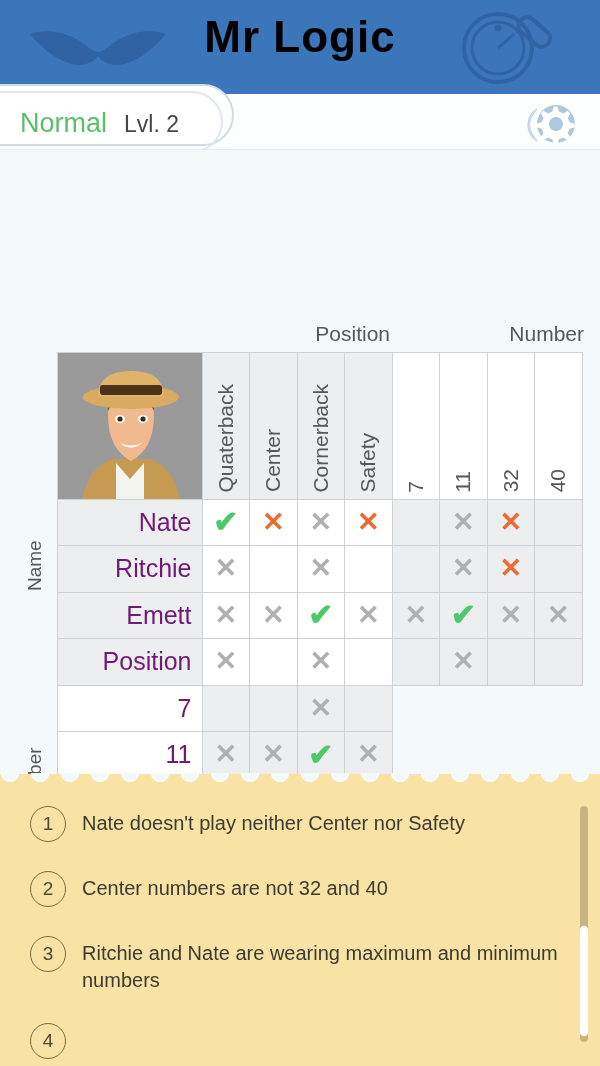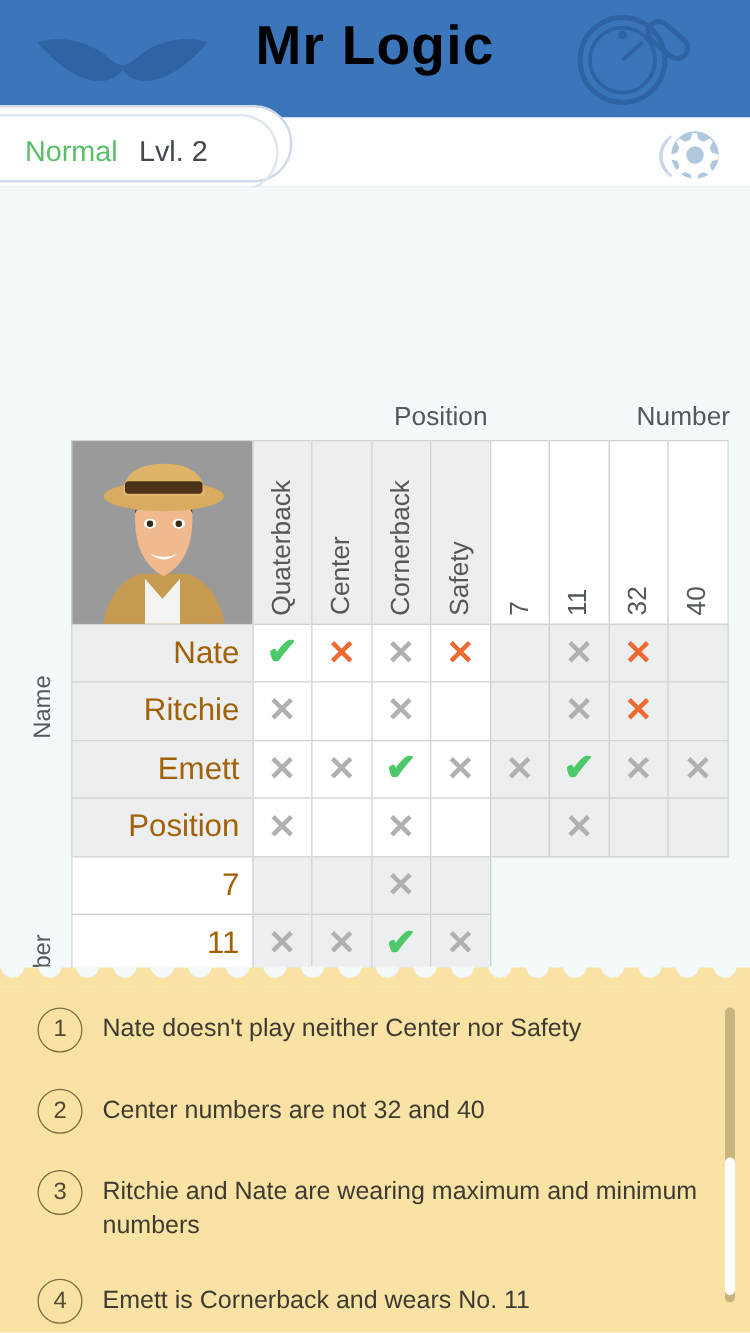--- a/index.html
+++ b/index.html
@@ -55,21 +55,21 @@
     width: 245px; height: 58px;
     border: 2px solid #dfe8f1;
     border-radius: 0 40px 40px 0;
     border-left: none;
   }
   .level-text {
     position: absolute; left: 20px; top: 14px;
     display: flex; align-items: baseline; gap: 17px;
     z-index: 3;
   }
-  .difficulty { font-size: 23px; color: #5bbf6a; }
+  .difficulty { font-size: 27px; color: #5bbf6a; }
   .level-num  { font-size: 23px; color: #41474c; }
   .gear-btn {
     position: absolute; right: 18px; top: 6px;
     width: 56px; height: 48px;
     cursor: pointer;
   }
 
   
   .board-area { position: relative; height: 624px; background: #f4f9fc; }
 
@@ -124,21 +124,21 @@
     border: 1px solid #cfd2d4; margin: -0.5px;
     background: #9a9a9a;
     overflow: hidden; position: relative;
   }
 
   .rowlabel {
     width: 146px; height: 47.5px;
     border: 1px solid #cfd2d4; margin: -0.5px;
     display: flex; align-items: center; justify-content: flex-end;
     padding-right: 10px;
-    font-size: 25px; color: #a16207;
+    font-size: 25px; color: #701a75;
   }
   .rowlabel.shade { background: #eceeef; }
   .rowlabel.plain { background: #ffffff; }
 
   .mark {
     position: absolute; left: 0; top: 0; right: 0; bottom: 0;
     display: flex; align-items: center; justify-content: center;
     font-size: 27px; font-weight: bold; line-height: 1;
   }
   .mark.x-gray   { color: #b0b0b0; }
@@ -484,18 +484,17 @@
       <div class="clue">
         <div class="clue-num">2</div>
         <div class="clue-text">Center numbers are not 32 and 40</div>
       </div>
       <div class="clue">
         <div class="clue-num">3</div>
         <div class="clue-text">Ritchie and Nate are wearing maximum and minimum numbers</div>
       </div>
       <div class="clue">
         <div class="clue-num">4</div>
-        <div class="clue-text">Emett is Cornerback and wears No. 11</div>
       </div>
     </div>
   <div class="clue-scroll-track"></div>
   <div class="clue-scroll-thumb"></div>
 </div>
 
 </body></html>

